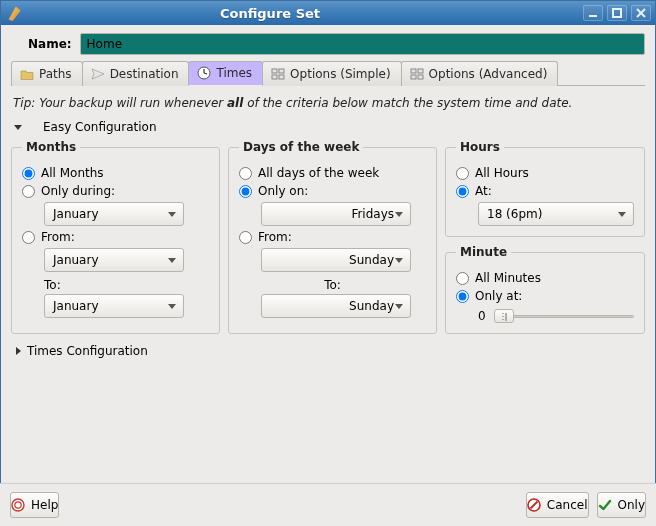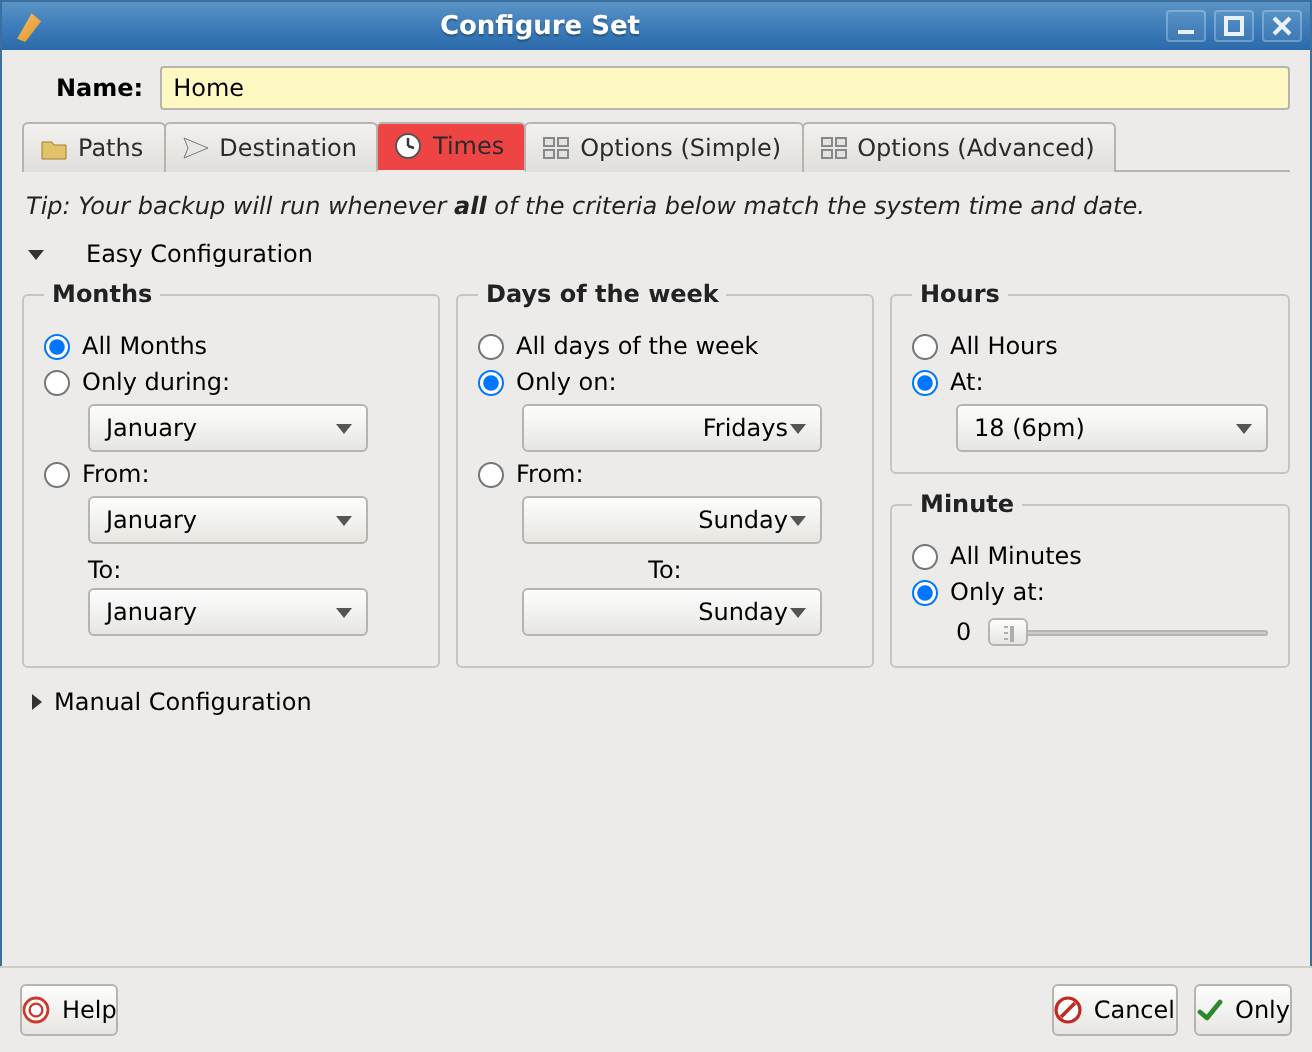--- a/index.html
+++ b/index.html
@@ -9,25 +9,25 @@
   .titlebar .appicon { width: 16px; height: 16px; margin: 0 6px; background: linear-gradient(135deg,#f7c96a,#e08a22); border-radius: 2px; clip-path: polygon(10% 90%, 55% 10%, 85% 35%, 35% 100%); }
   .titlebar .title { flex: 1; text-align: center; font-weight: bold; font-size: 13px; text-shadow: 0 1px 1px rgba(0,0,0,.3); margin-left: -72px; }
   .winbtns { display: flex; gap: 4px; margin-right: 4px; }
   .winbtn { width: 20px; height: 16px; display: flex; align-items: center; justify-content: center; color: #e6eef7; border: 1px solid rgba(255,255,255,.25); border-radius: 2px; background: rgba(255,255,255,.06); cursor: default; }
   .winbtn svg { width: 10px; height: 10px; stroke: #e8f1fa; stroke-width: 2; fill: none; }
 
   .content { padding: 8px 10px 0 10px; }
 
   .namerow { display: flex; align-items: center; gap: 8px; margin-bottom: 6px; }
   .namerow label { font-weight: bold; margin-left: 17px; }
-  .namerow input { flex: 1; height: 22px; border: 1px solid #b6b4ae; background: #fef9c3; padding: 2px 6px; border-radius: 2px; }
+  .namerow input { flex: 1; height: 22px; border: 1px solid #b6b4ae; background: #0f766e; padding: 2px 6px; border-radius: 2px; }
 
   .tabs { display: flex; border-bottom: 1px solid #b6b4ae; margin: 0 0 6px 0; }
   .tab { display: flex; align-items: center; gap: 5px; padding: 4px 10px 5px 8px; border: 1px solid #b6b4ae; border-bottom: none; margin-right: -1px; margin-bottom: -1px; background: linear-gradient(to bottom,#f2f1ef,#e1dfdb); color: #2b2b2b; cursor: default; border-top-left-radius: 3px; border-top-right-radius: 3px; }
-  .tab.active { background: #ef4444; border-bottom: 1px solid #ecebe9; position: relative; z-index: 1; }
+  .tab.active { background: #c4b5fd; border-bottom: 1px solid #ecebe9; position: relative; z-index: 1; }
   .tabicon { width: 14px; height: 14px; }
   .tabicon svg { width: 14px; height: 14px; }
 
   .tip { padding: 4px 2px 8px 2px; font-style: italic; color: #222; }
   .tip b { font-style: italic; }
 
   .expander { display: flex; align-items: center; gap: 20px; padding: 2px 0 6px 2px; cursor: default; }
   .expander svg { width: 10px; height: 10px; fill: #333; }
 
   .panels { display: flex; gap: 8px; }
@@ -298,21 +298,21 @@
         </div>
       </fieldset>
 
     </div>
   </div>
 
   <div class="manualrow">
     <svg viewBox="0 0 10 10">
         <path d="M3 1 L8 5 L3 9 Z"></path>
       </svg>
-    <span>Manual Configuration</span>
+    <span>Times Configuration</span>
   </div>
 
 </div>
 
 <div class="bottombar">
   <div class="btn">
     <svg viewBox="0 0 14 14">
         <circle class="ico-help" cx="7" cy="7" r="6" stroke-width="1.4"></circle>
         <circle cx="7" cy="7" r="3.2" fill="none" stroke="#cc3a2c" stroke-width="1.2"></circle>
       </svg>

